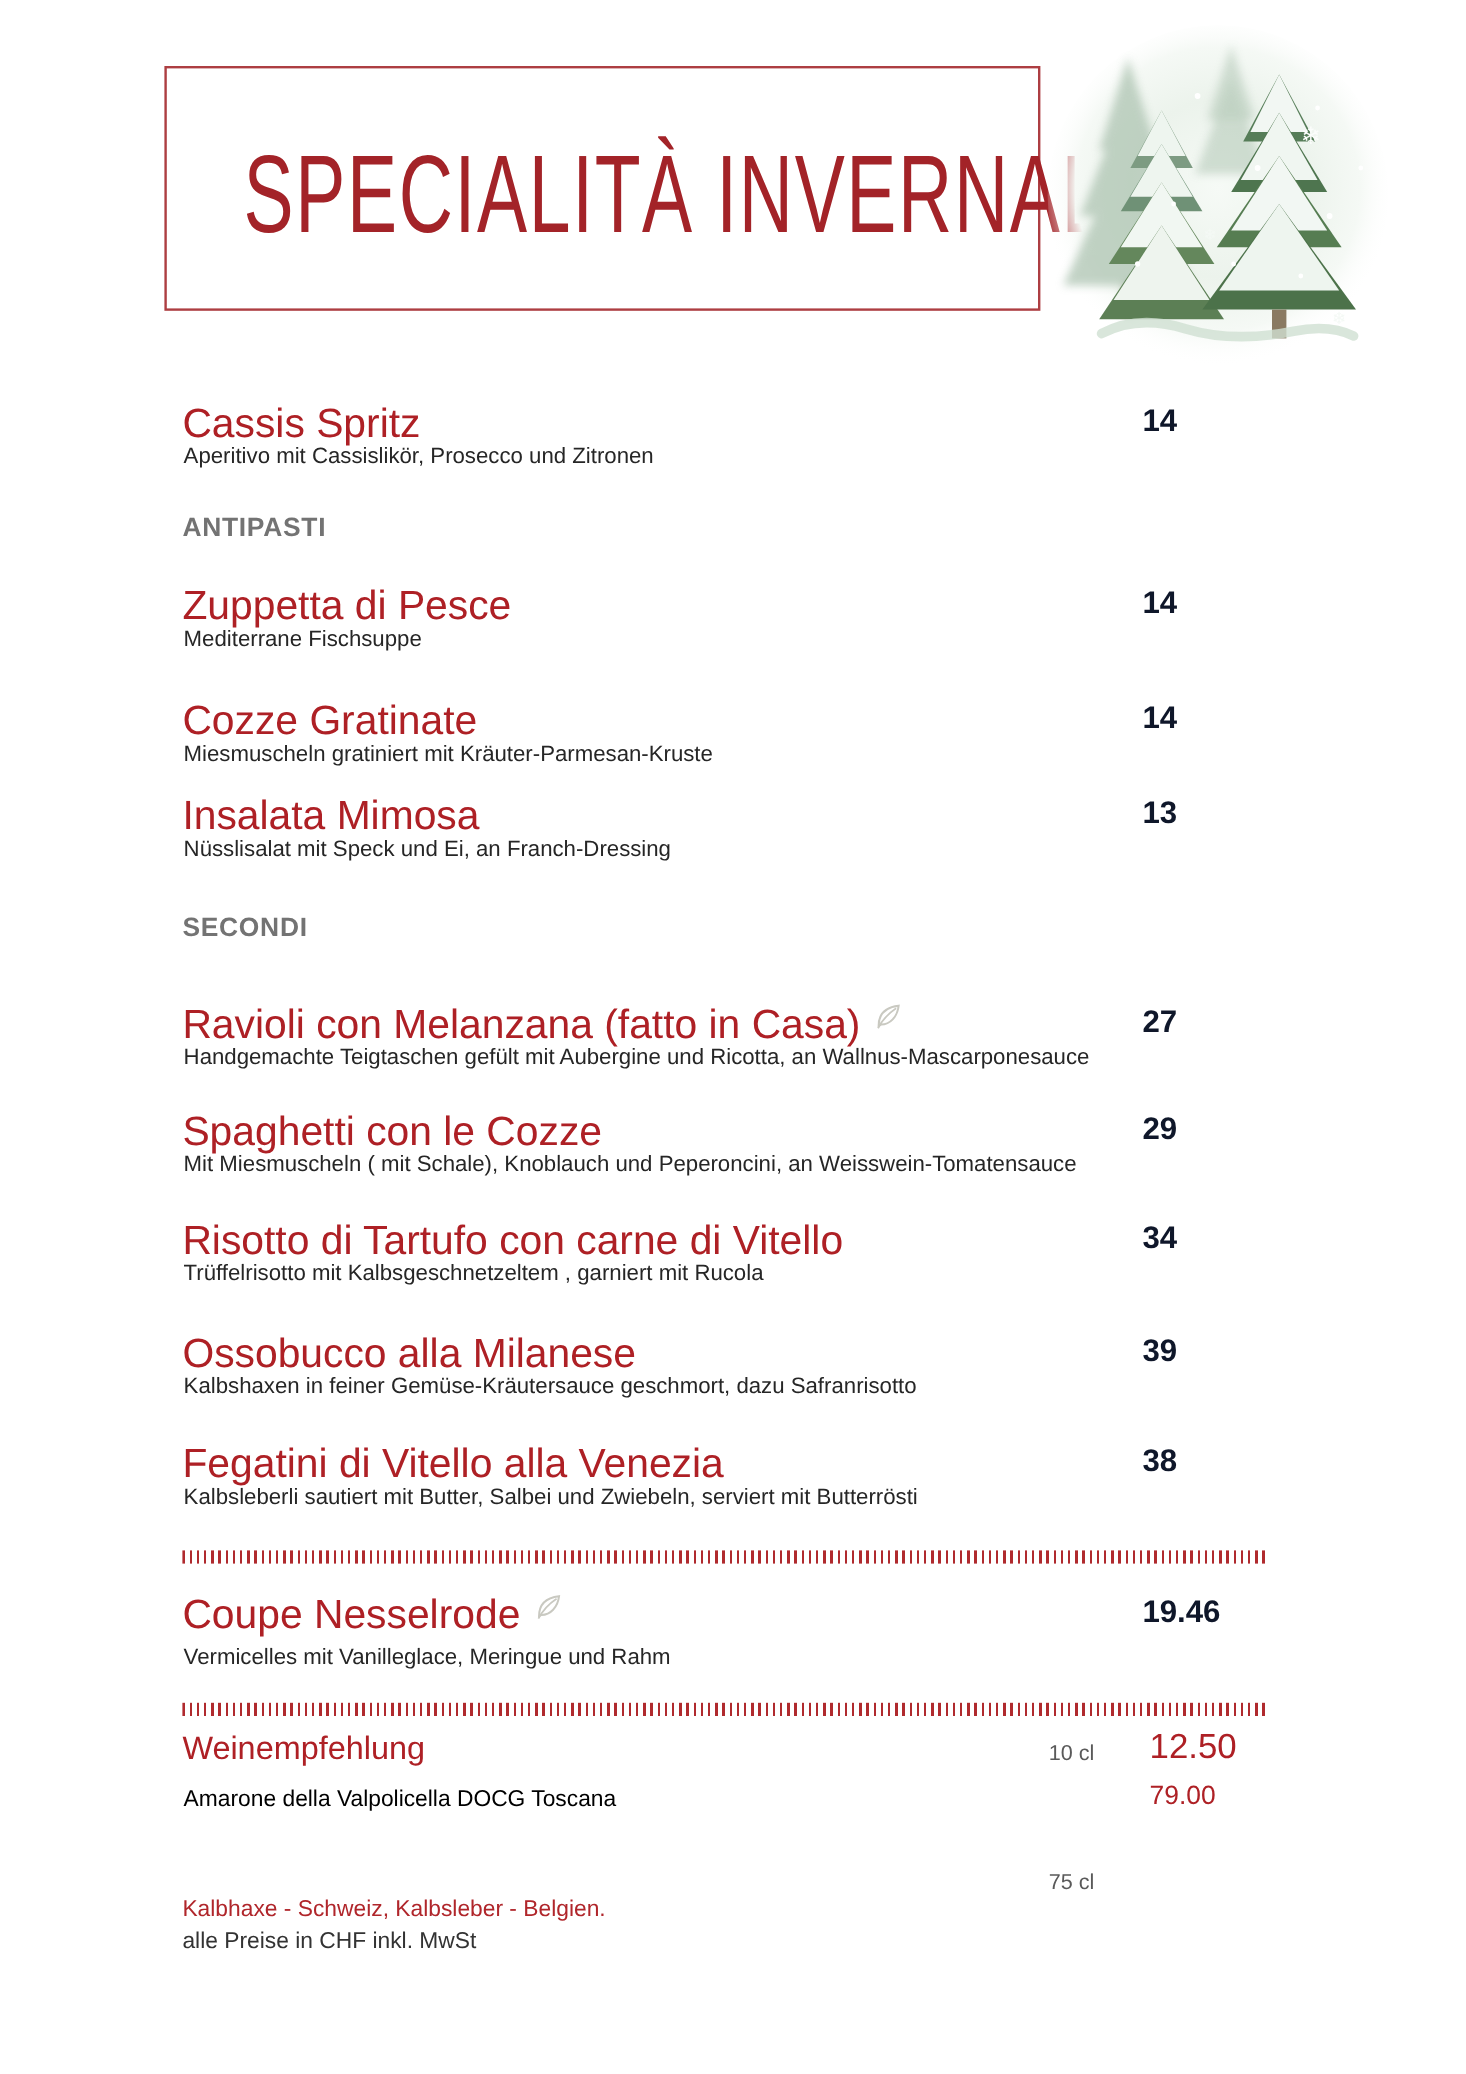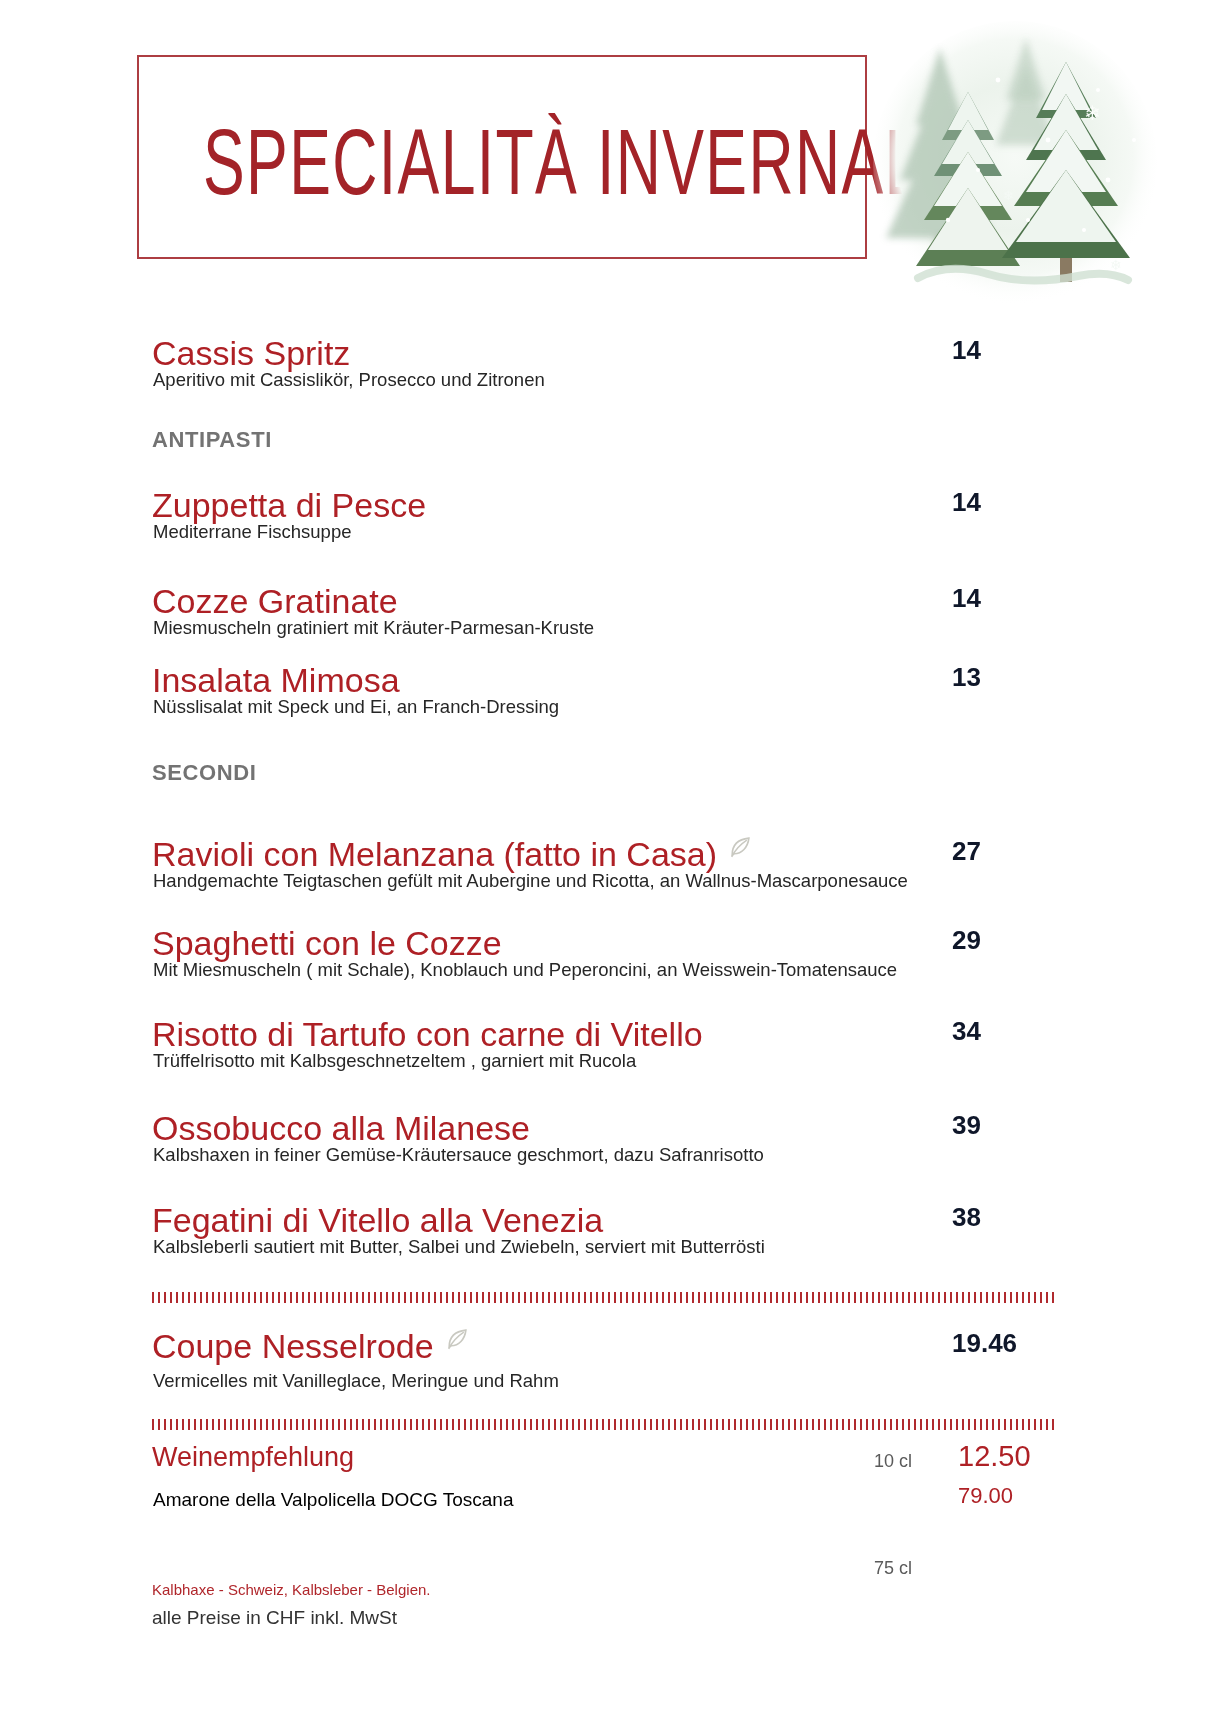--- a/index.html
+++ b/index.html
@@ -50,21 +50,21 @@
   .wine{position:absolute;left:152px;top:1442px;width:905px;}
   .wine-label{position:absolute;left:0;top:0;color:#ae2025;font-size:27px;white-space:nowrap;}
   .wine-name{position:absolute;left:1px;top:47px;color:#000000;font-size:19px;white-space:nowrap;}
   .wine-size{position:absolute;color:#5a5a5a;font-size:18px;white-space:nowrap;text-align:right;width:60px;}
   .size-1{left:700px;top:9px;}
   .size-2{left:700px;top:68px;margin-top:48px;}
   .wine-price{position:absolute;color:#ae2025;white-space:nowrap;}
   .price-1{left:806px;top:-2px;font-size:29px;}
   .price-2{left:806px;top:41px;font-size:22px;}
 
-  .origin-note{position:absolute;left:152px;top:1581px;color:#b0262b;font-size:15px;white-space:nowrap;}
+  .origin-note{position:absolute;left:152px;top:1581px;color:#b0262b;font-size:19px;white-space:nowrap;}
   .vat-note{position:absolute;left:152px;top:1607px;color:#333333;font-size:19px;white-space:nowrap;text-align:center;}
 
   .leaf-icon svg{display:block;}
 </style>
 </head>
 <body>
 
 <div class="abs title-box"></div>
 <div class="abs page-title">SPECIALITÀ INVERNALI</div>
 

